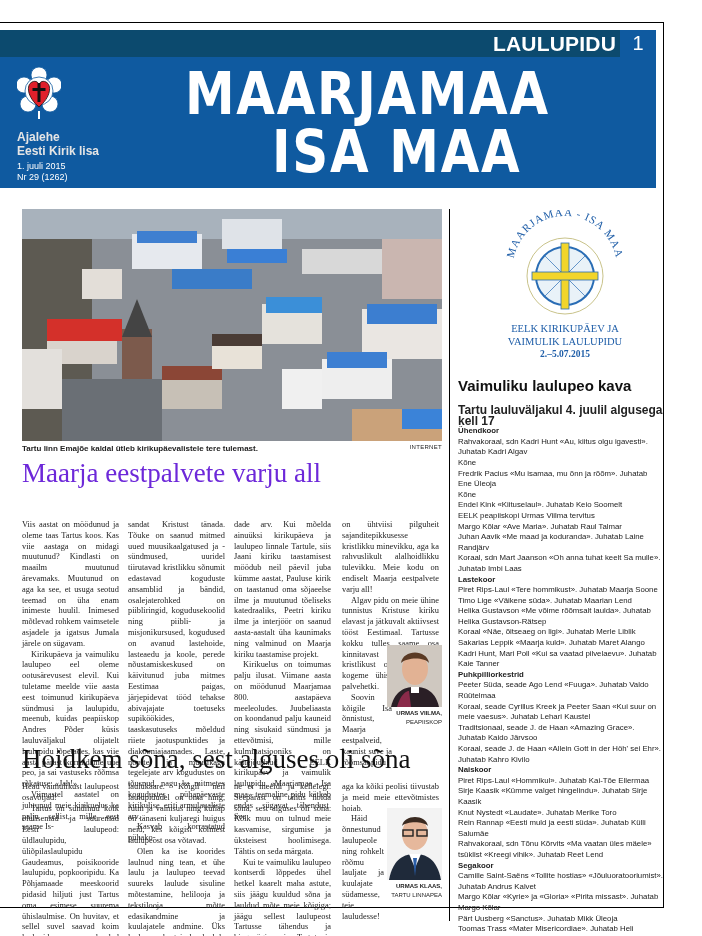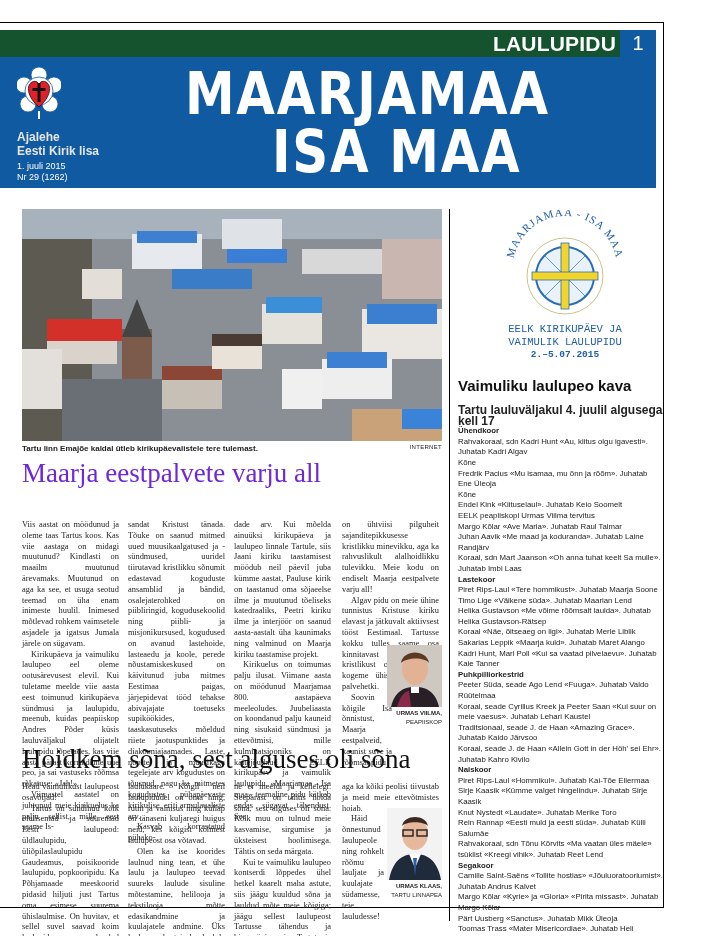--- a/index.html
+++ b/index.html
@@ -1,20 +1,20 @@
 <!DOCTYPE html>
 <html><head>
 <meta charset="utf-8">
 <style>
   html, body { margin:0; padding:0; background:#ffffff; }
   body { width:702px; height:936px; position:relative; overflow:hidden; font-family:"Liberation Sans", sans-serif; color:#1a1a1a; }
 
   .frame { position:absolute; left:0; top:22px; width:664px; height:886px; border-top:1px solid #000; border-right:1px solid #000; border-bottom:1px solid #000; box-sizing:border-box; }
 
-  .topbar { position:absolute; left:0; top:30px; width:656px; height:27px; background:#14532d; }
+  .topbar { position:absolute; left:0; top:30px; width:656px; height:27px; background:#0c4a6e; }
   .section-label { position:absolute; right:40px; top:0; height:27px; line-height:27px; color:#fff; font-weight:bold; font-size:21px; letter-spacing:0.2px; font-family:"Liberation Sans", sans-serif; }
   .page-num { position:absolute; right:0; top:0; width:36px; height:27px; line-height:27px; background:#0f5aa0; color:#fff; font-size:20px; text-align:center; }
 
   .masthead { position:absolute; left:0; top:57px; width:656px; height:131px; background:#0f5aa0; }
   .logo { position:absolute; left:17px; top:10px; width:44px; height:52px; }
   .pub-name { position:absolute; left:17px; top:73px; color:#e5e5e5; font-weight:bold; font-size:12px; line-height:14px; }
   .pub-meta { position:absolute; left:17px; top:104px; color:#fff; font-size:9px; line-height:11px; }
   .title1 { position:absolute; left:185px; top:6px; color:#fff; font-weight:bold; font-size:58px; letter-spacing:2px; line-height:62px; font-family:"DejaVu Sans", sans-serif; transform:scaleX(0.86); transform-origin:left top; }
   .title2 { position:absolute; left:272px; top:64px; color:#fff; font-weight:bold; font-size:58px; letter-spacing:2px; line-height:62px; font-family:"DejaVu Sans", sans-serif; transform:scaleX(0.86); transform-origin:left top; }
 
@@ -29,21 +29,21 @@
   .col p { margin:0; }
   .col p + p { text-indent:9px; }
 
   .portrait { position:absolute; overflow:hidden; }
   .portrait-cap { position:absolute; font-size:6px; text-align:right; line-height:9px; color:#222; }
   .portrait-cap b { font-weight:bold; }
 
   .vdiv { position:absolute; left:449px; top:209px; width:1px; height:712px; background:#000; }
 
   .emblem { position:absolute; left:465px; top:210px; width:200px; height:162px; }
-  .emblem-t { position:absolute; left:0; width:200px; text-align:center; font-family:Liberation Mono, monospace; color:#1f5ea8; }
+  .emblem-t { position:absolute; left:0; width:200px; text-align:center; font-family:Liberation Serif, serif; color:#1f5ea8; }
 
   .side-title { position:absolute; left:458px; top:377px; font-weight:bold; font-size:15px; color:#111; }
   .prog { position:absolute; left:458px; top:405px; width:205px; font-size:7.8px; line-height:10.6px; color:#222; }
   .prog .lead { font-weight:bold; font-size:12px; }
   .prog .grp { font-weight:bold; }
 </style>
 </head>
 <body>
 
 <div class="frame"></div>

